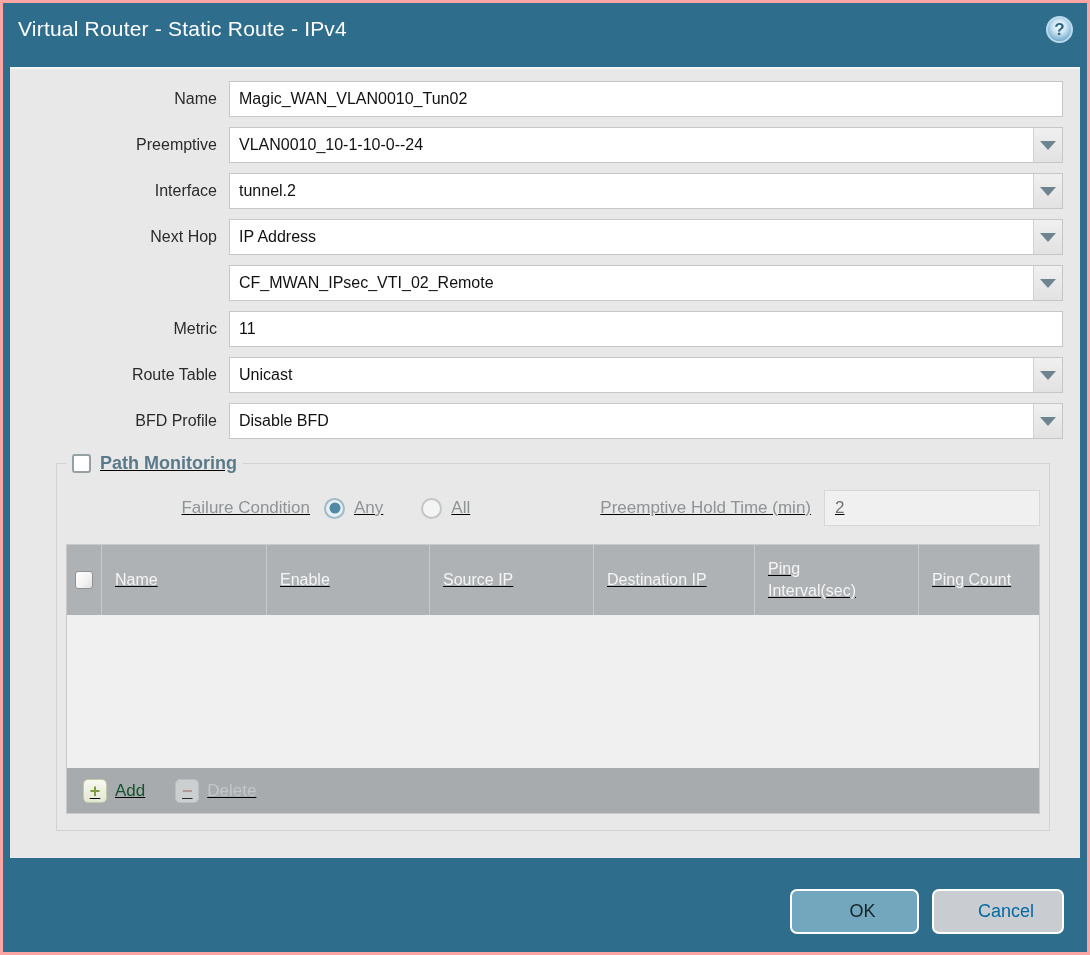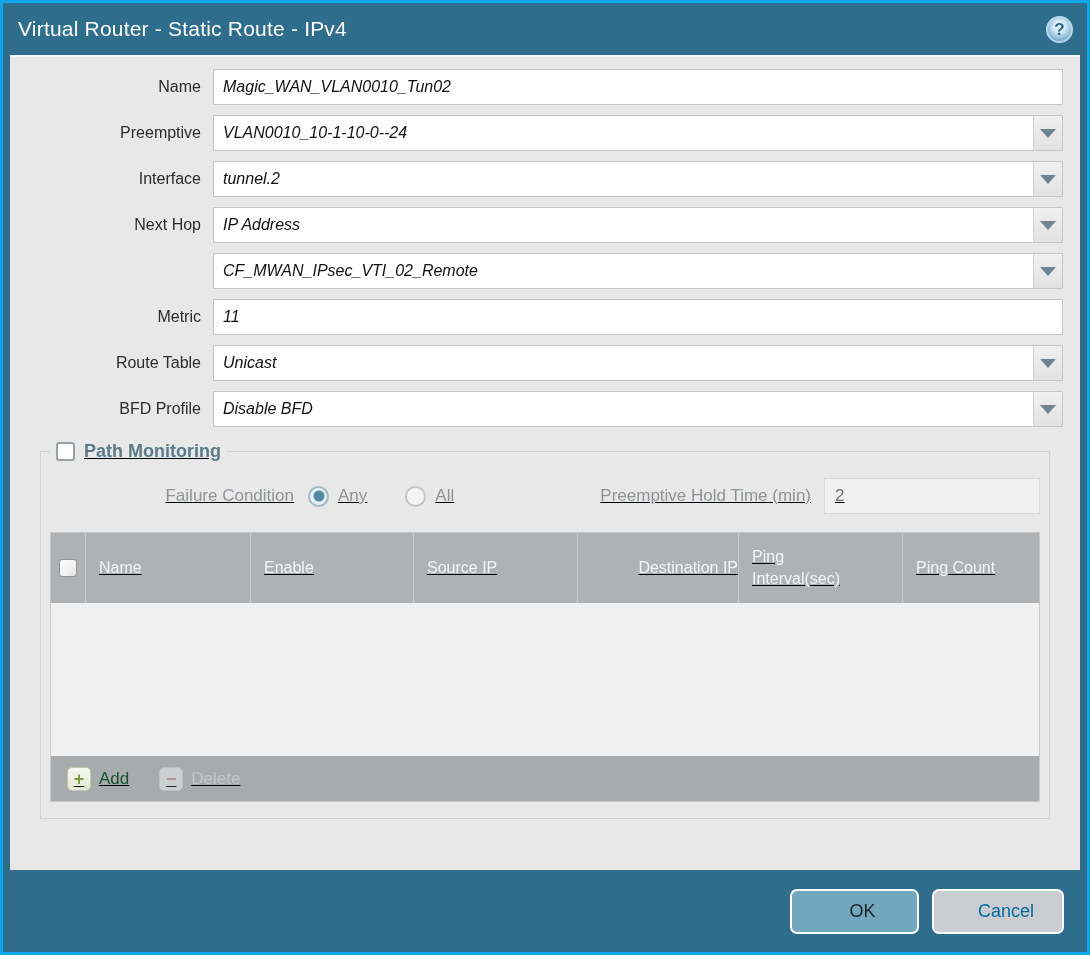--- a/index.html
+++ b/index.html
@@ -6,21 +6,21 @@
   html, body { width: 1090px; height: 955px; }
   body {
     font-family: "Liberation Sans", sans-serif;
     background: #ffffff;
   }
 
   .dialog {
     width: 1090px;
     height: 955px;
     background: #2f6d8d;
-    border: 3px solid #0ea5e9;
+    border: 3px solid #fca5a5;
     display: flex;
     flex-direction: column;
   }
 
   
   .titlebar {
     height: 52px;
     flex: 0 0 52px;
     display: flex;
     align-items: center;
@@ -44,24 +44,24 @@
     font-weight: bold;
     font-size: 17px;
     line-height: 23px;
     text-align: center;
     cursor: pointer;
   }
 
   
   .content {
     flex: 1 1 auto;
-    margin: 0 7px;
+    margin: 12px 7px;
     background: #e8e8e8;
     border-top: 2px solid #f4f4f4;
-    padding: 12px 17px 0 0;
+    padding: 12px 17px 0 16px;
     overflow: hidden;
   }
 
   .form-row {
     display: flex;
     align-items: center;
     margin-bottom: 10px;
     height: 36px;
   }
   .form-label {
@@ -81,21 +81,20 @@
   }
   .field-input {
     flex: 1 1 auto;
     border: none;
     outline: none;
     background: #ffffff;
     font-family: "Liberation Sans", sans-serif;
     font-size: 16px;
     color: #111111;
     padding: 0 9px;
-    font-style: italic;
   }
   .field-input::placeholder { color: #9aa1a7; }
   .dd-btn {
     flex: 0 0 29px;
     width: 29px;
     border: none;
     border-left: 1px solid #d2d2d2;
     background: linear-gradient(#f0f0f0, #e2e2e2);
     display: flex;
     align-items: center;
@@ -210,21 +209,21 @@
     padding-left: 13px;
     color: #f4f5f5;
     font-size: 16px;
     border-left: 1px solid #c6c9cb;
   }
   .mt-th:first-child { border-left: none; }
   .mt-th-cb { flex: 0 0 34px; padding-left: 8px; }
   .mt-th-name { flex: 0 0 165px; }
   .mt-th-enable { flex: 0 0 163px; }
   .mt-th-source { flex: 0 0 164px; }
-  .mt-th-dest { flex: 0 0 161px; justify-content: flex-end; }
+  .mt-th-dest { flex: 0 0 161px; }
   .mt-th-pinginterval { flex: 0 0 164px; }
   .mt-th-pingcount { flex: 1 1 auto; }
   .mt-th-pinginterval span { display: block; max-width: 100px; line-height: 1.35; }
   .mt-cb {
     appearance: none;
     -webkit-appearance: none;
     width: 18px;
     height: 18px;
     border-radius: 3px;
     border: 1px solid #8f9396;

